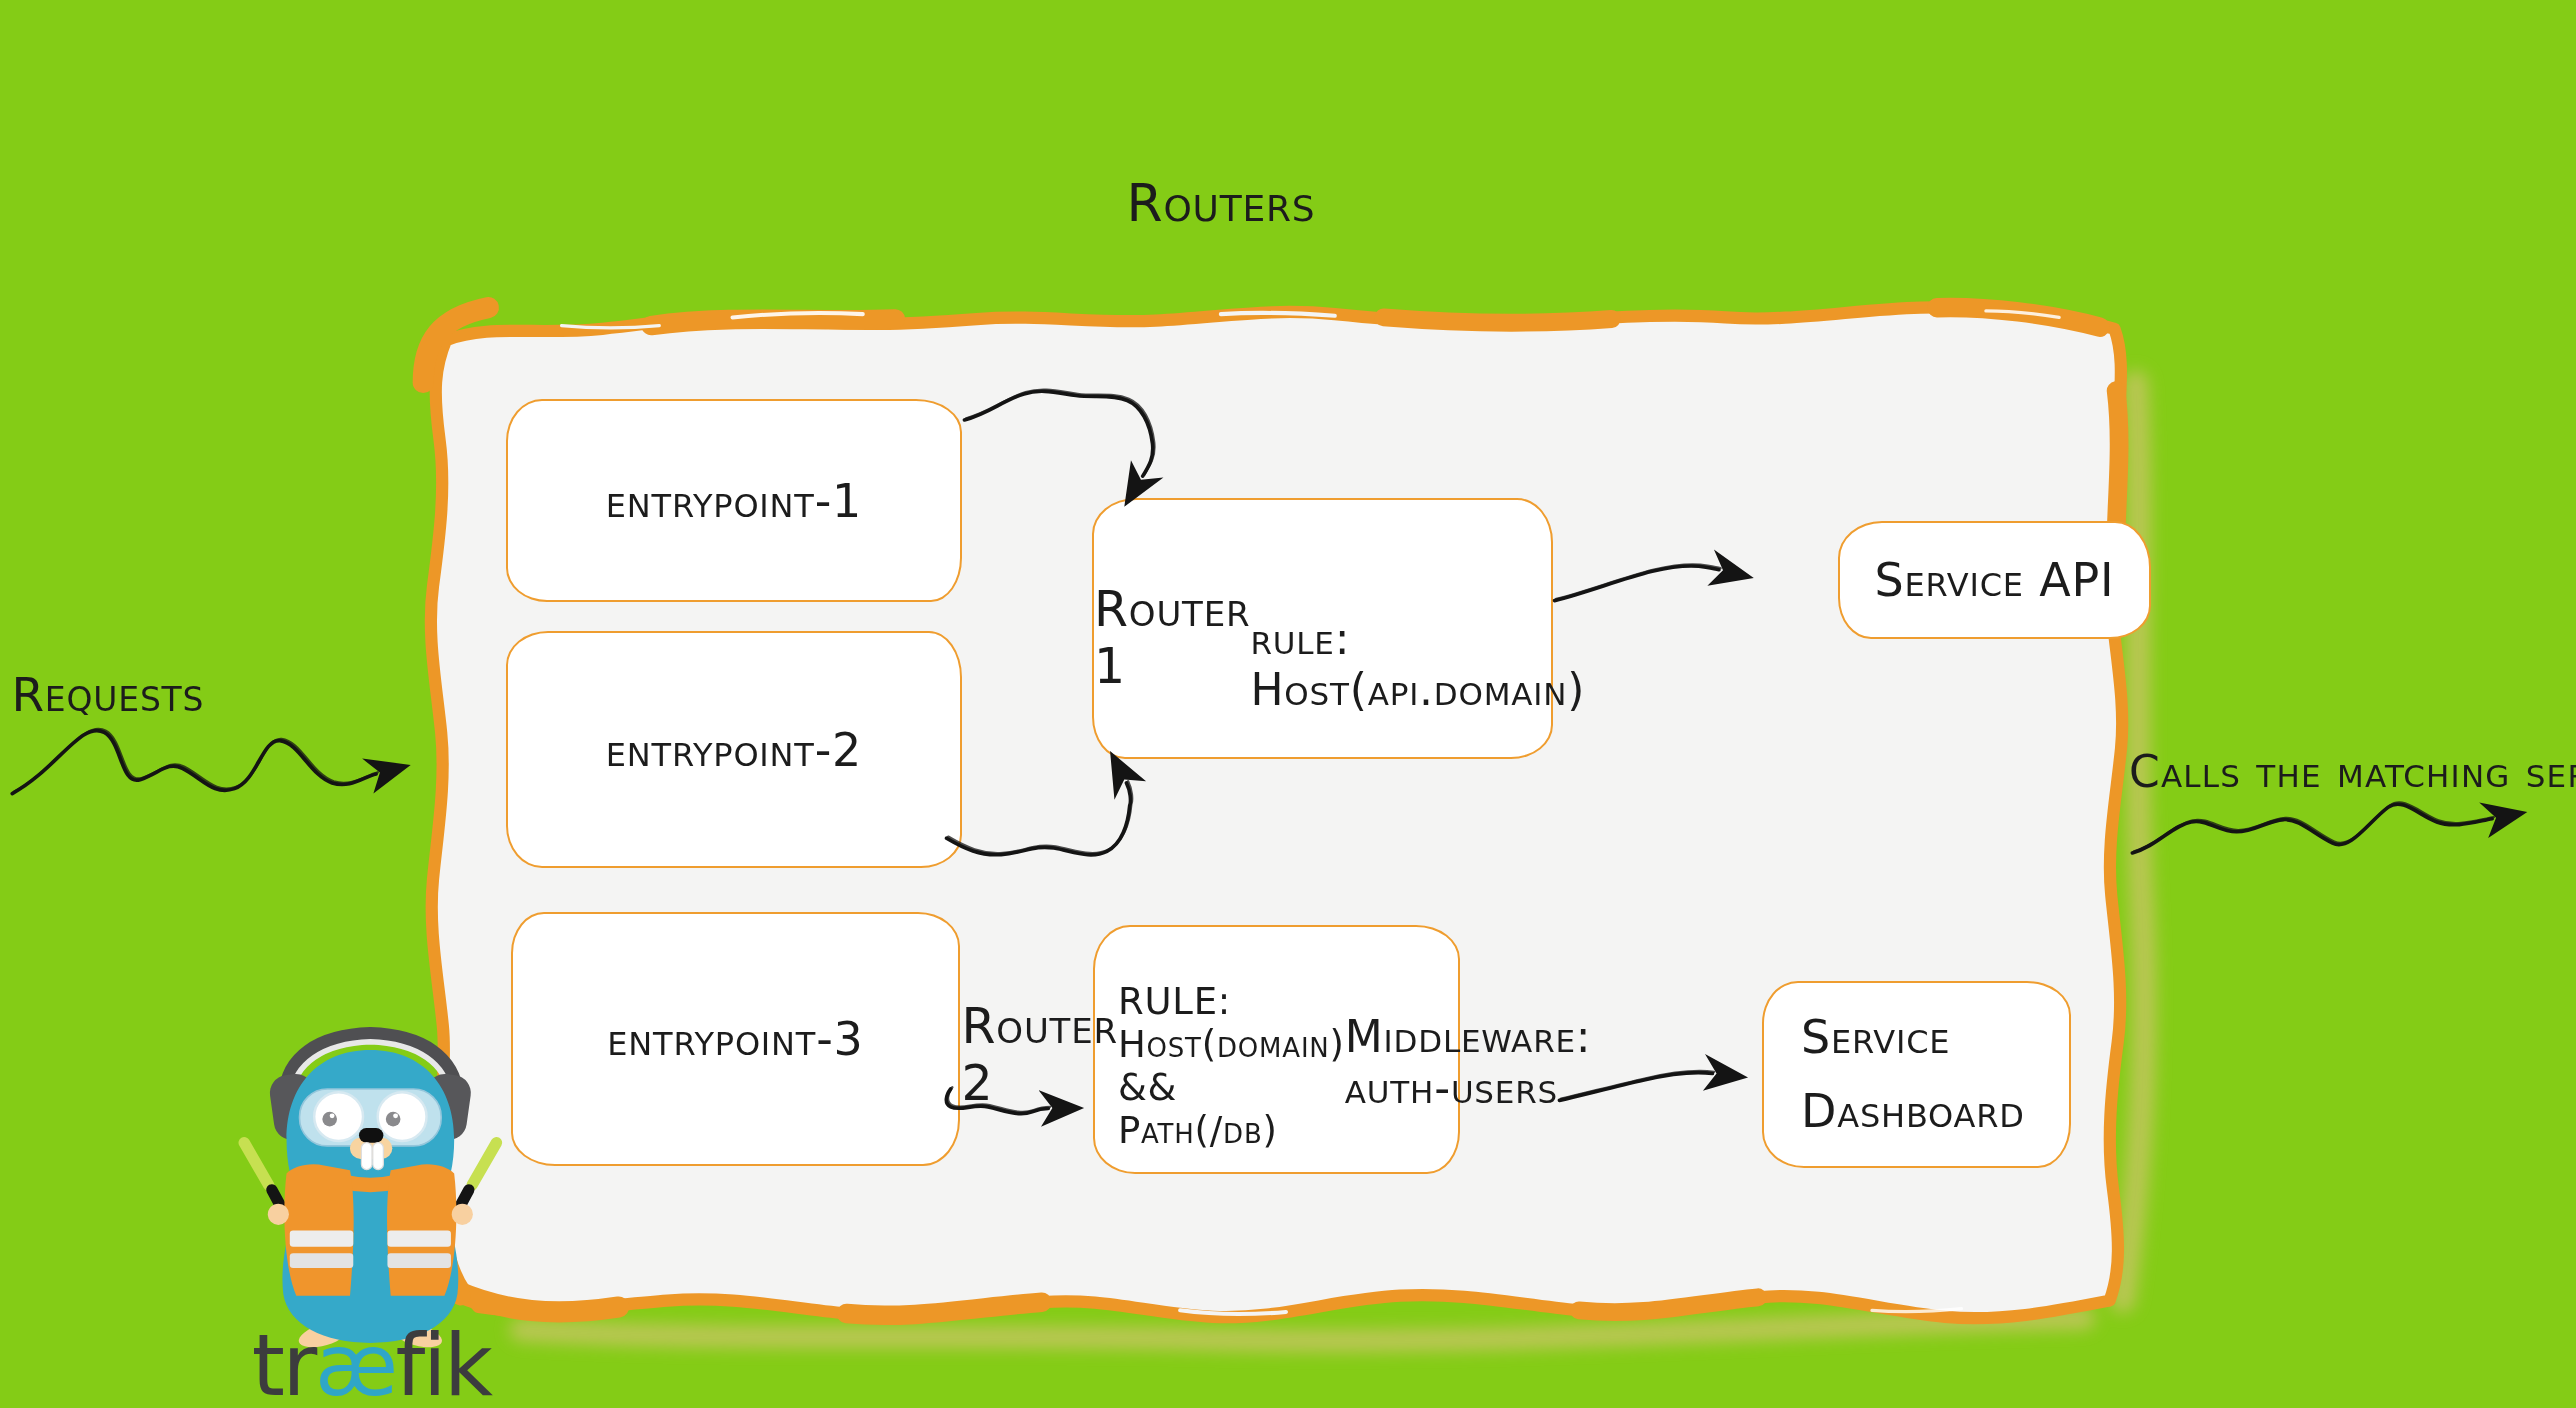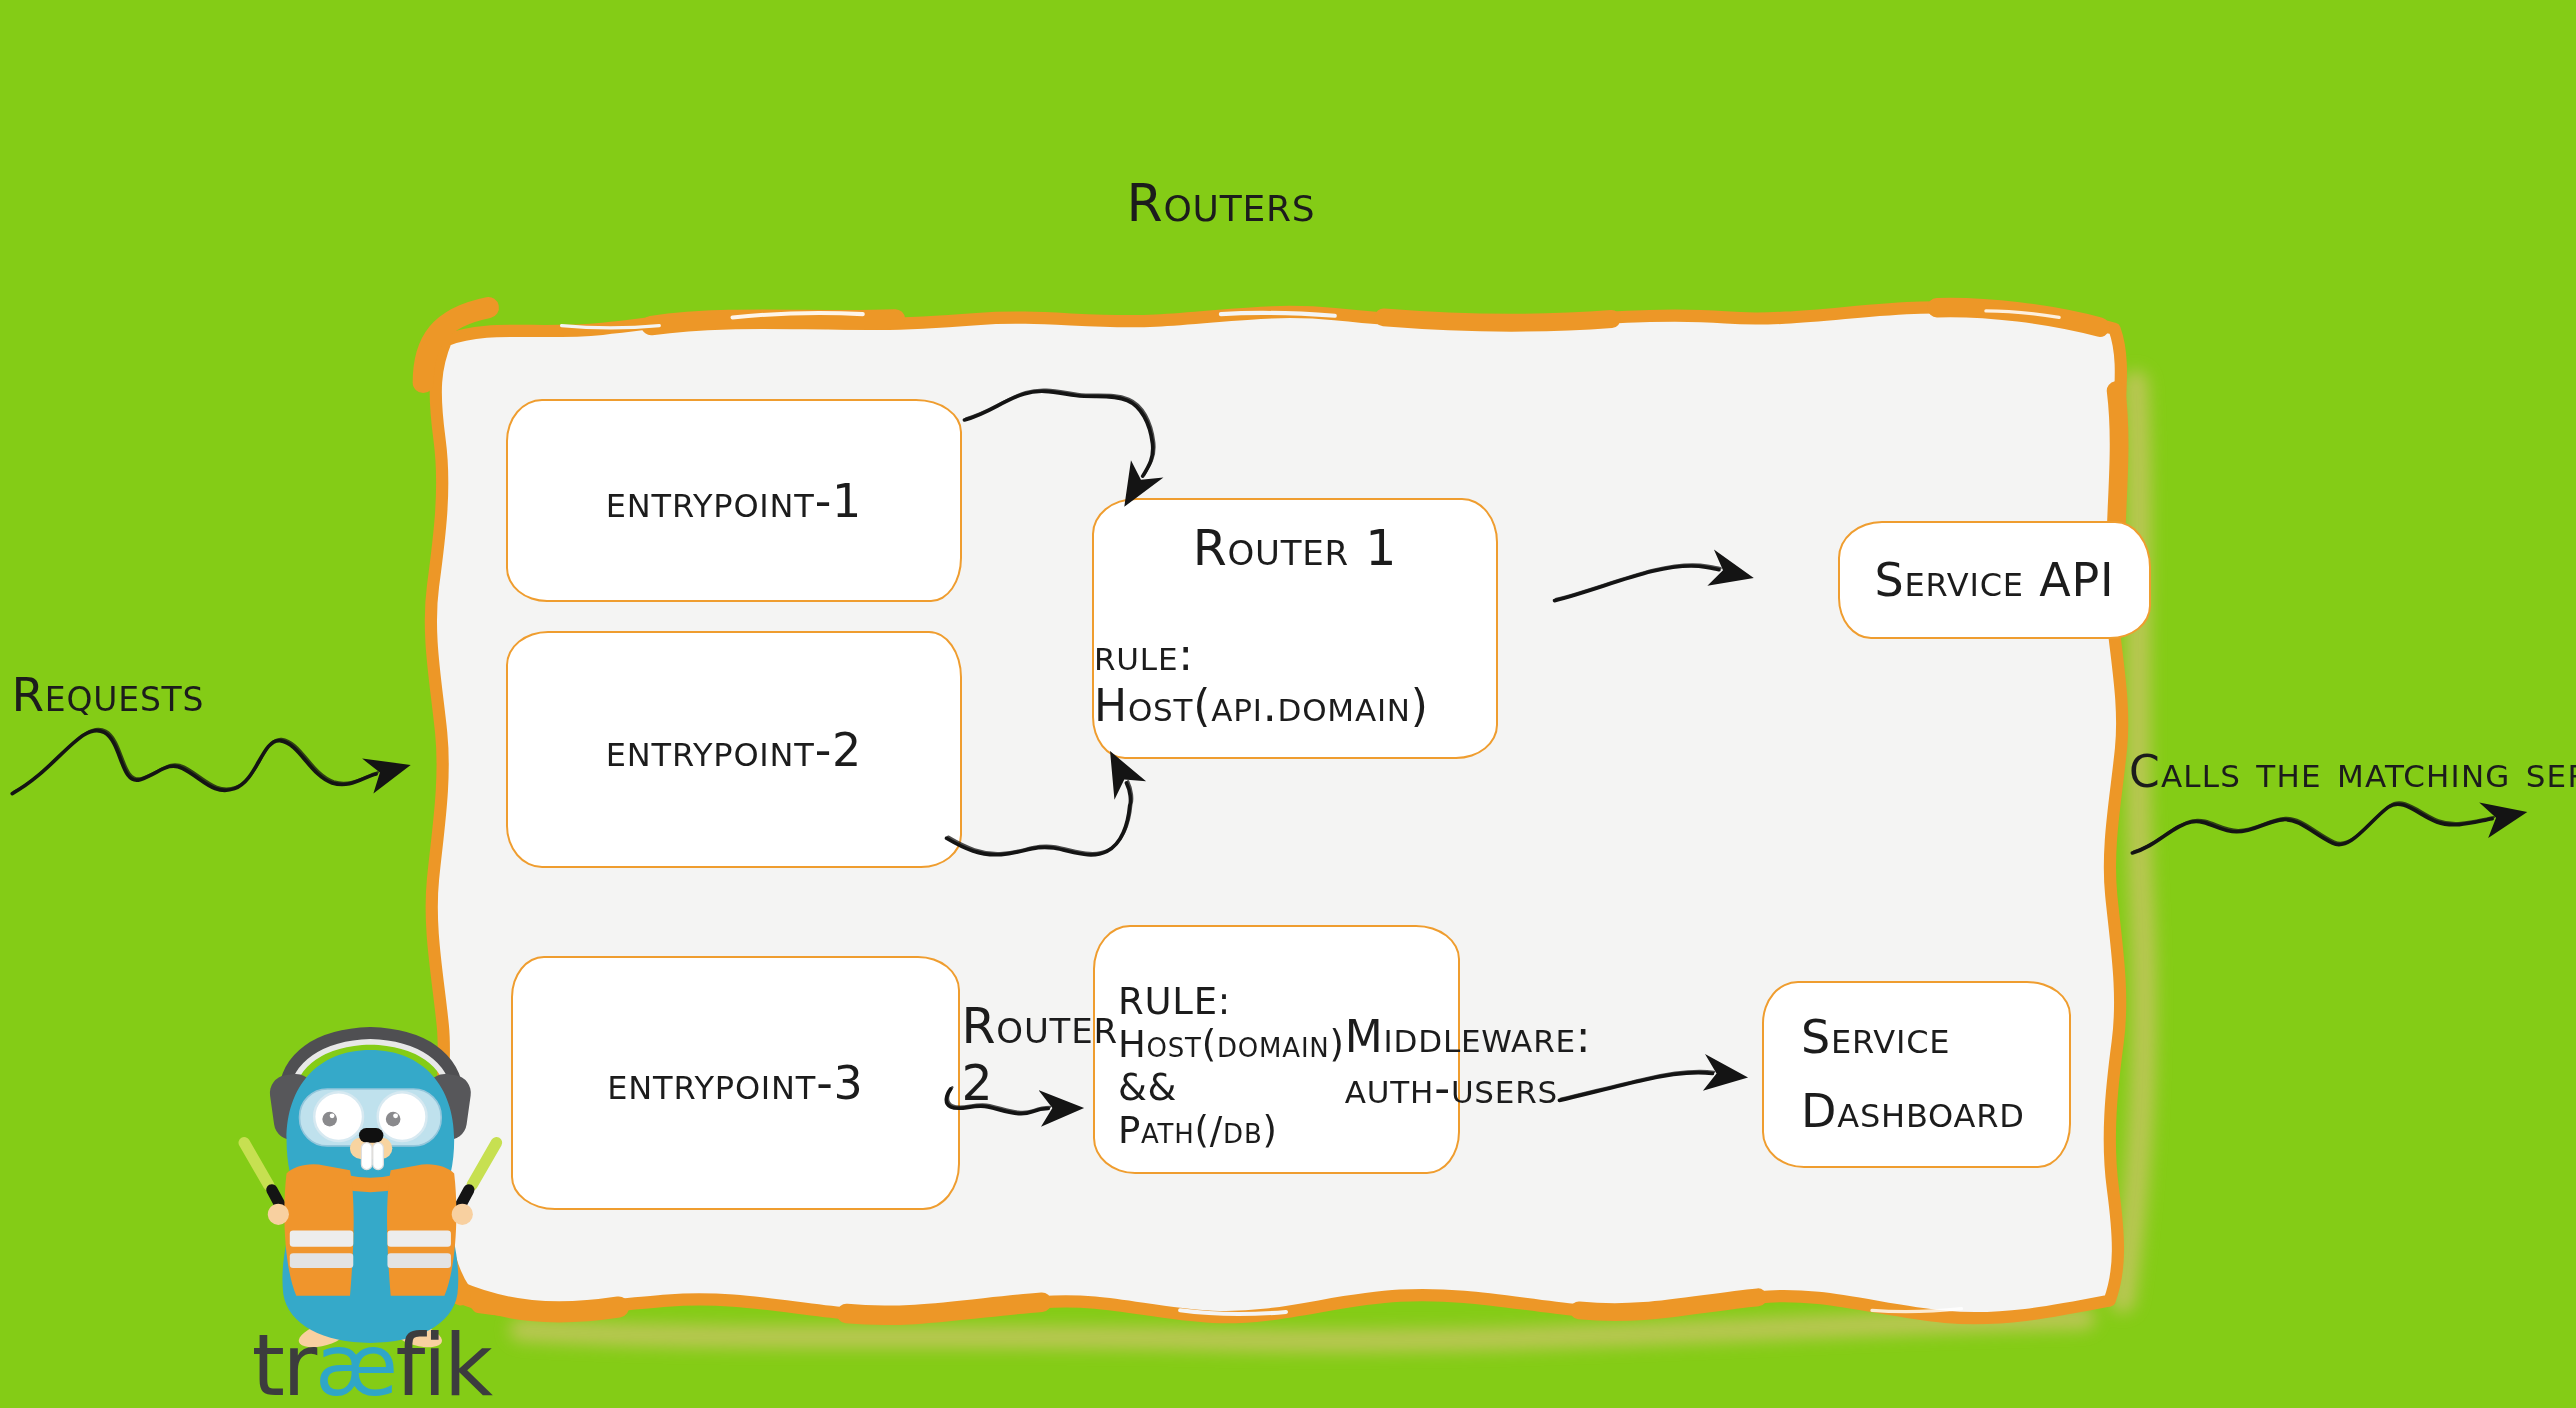--- a/index.html
+++ b/index.html
@@ -19,23 +19,23 @@
   .calls-label{left:2129px;top:746px;font-size:44px;letter-spacing:1.2px;}
 
   .node{
     position:absolute;background:#ffffff;border:2.4px solid #EF9D2F;
     display:flex;align-items:center;justify-content:center;
     font-variant:small-caps;letter-spacing:0.8px;color:#1c1c1c;box-sizing:border-box;
   }
   .ep{font-size:46px;}
   .ep1{left:506px;top:399px;width:456px;height:203px;border-radius:36px 46px 31px 41px / 42px 33px 44px 34px;}
   .ep2{left:506px;top:631px;width:456px;height:237px;border-radius:42px 33px 41px 36px / 34px 46px 33px 42px;}
-  .ep3{left:511px;top:956px;width:449px;height:254px;border-radius:33px 42px 37px 44px / 41px 34px 46px 33px;}
-  .r1{left:1092px;top:498px;width:406px;height:261px;border-radius:44px 36px 42px 33px / 36px 44px 34px 42px;
-      flex-direction:column;justify-content:flex-start;padding-top:19.5px;}
+  .ep3{left:511px;top:912px;width:449px;height:254px;border-radius:33px 42px 37px 44px / 41px 34px 46px 33px;}
+  .r1{left:1092px;top:498px;width:461px;height:261px;border-radius:44px 36px 42px 33px / 36px 44px 34px 42px;
+      flex-direction:row;justify-content:flex-start;padding-top:19.5px;}
   .r2{left:1093px;top:925px;width:367px;height:249px;border-radius:37px 44px 33px 42px / 44px 34px 42px 36px;
       flex-direction:row;justify-content:center;padding-top:11.4px;}
   .svc-api{left:1838px;top:521px;width:313px;height:118px;font-size:46px;border-radius:44px 36px 41px 33px / 37px 46px 33px 41px;}
   .svc-dash{left:1762px;top:981px;width:309px;height:187px;font-size:46px;border-radius:36px 44px 33px 42px / 42px 34px 44px 36px;
       flex-direction:column;align-items:flex-start;justify-content:center;padding-left:37px;line-height:1.6;}
   .router-title{font-size:49px;}
   .r1 .router-rule{font-size:44px;margin-top:52px;}
   .r2 .router-rule{font-size:37px;margin-top:21px;}
   .r2 .router-middleware{font-size:44px;margin-top:13px;}
   .node span:empty{display:none;}

